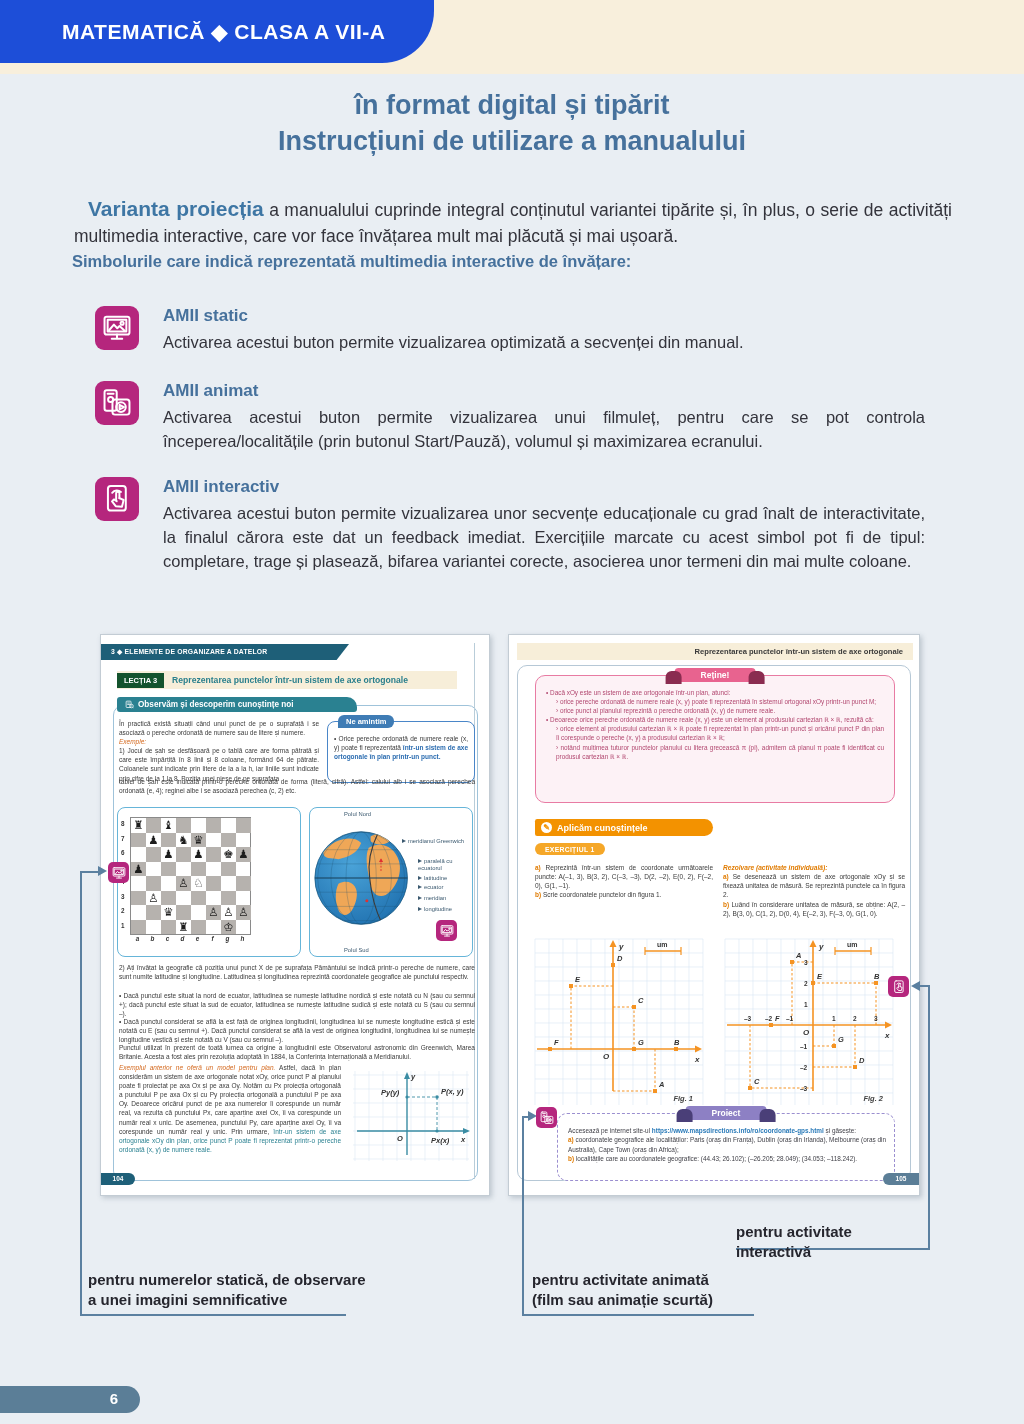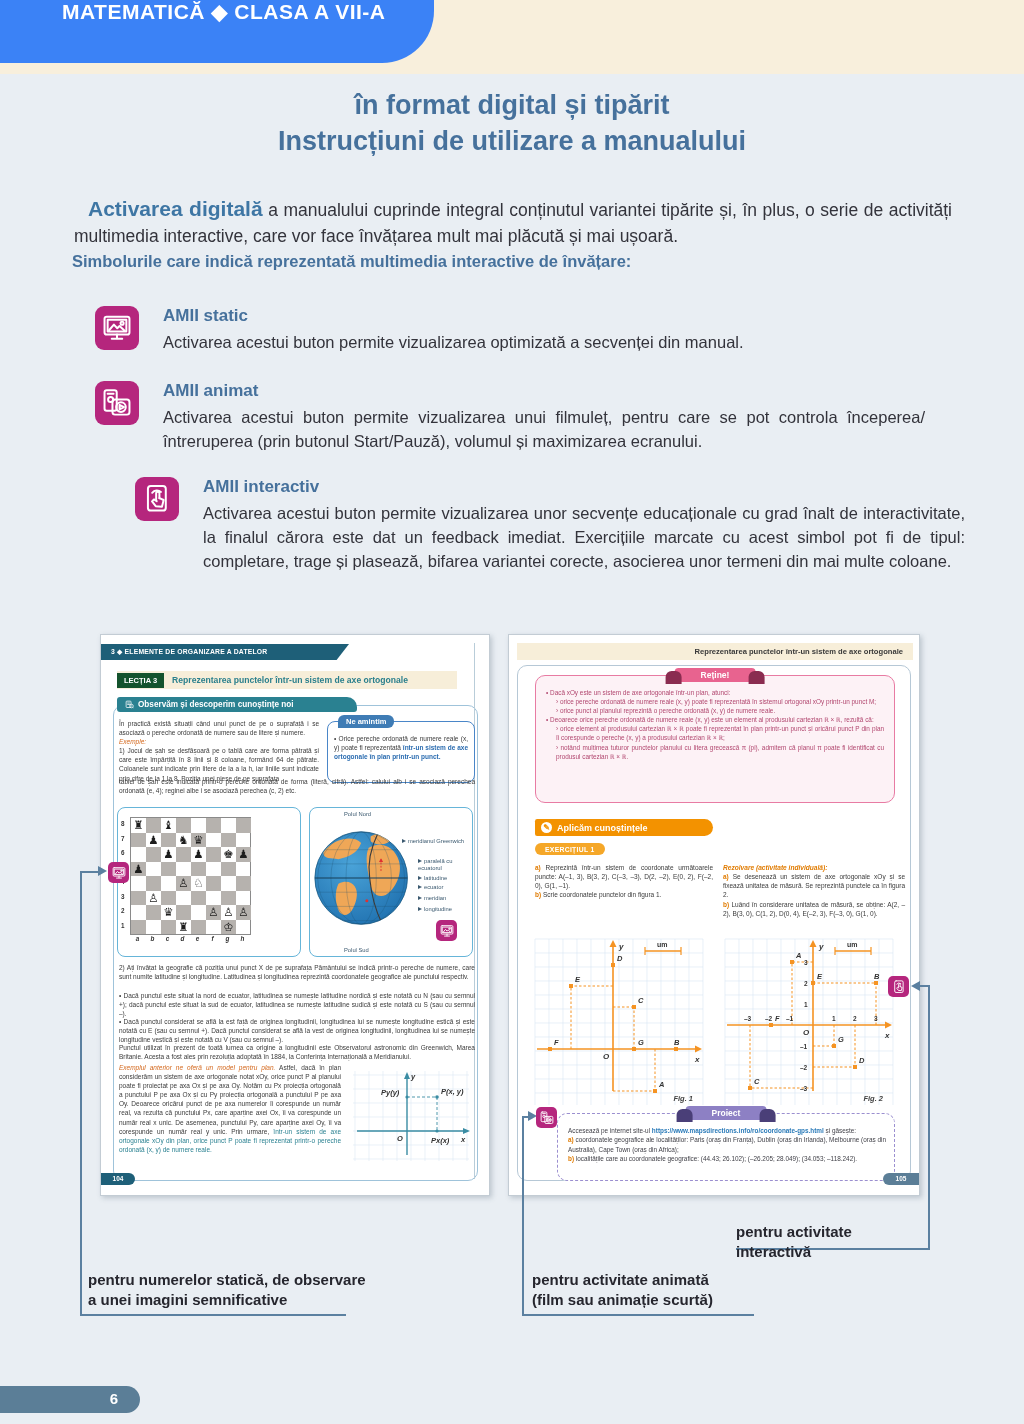--- a/index.html
+++ b/index.html
@@ -1,23 +1,23 @@
 <!DOCTYPE html>
 <html><head>
 <meta charset="utf-8">
 <style>
   * { margin:0; padding:0; box-sizing:border-box; }
   body { font-family:"Liberation Sans", sans-serif; background:#dfe5ea; }
   .page { position:relative; width:1024px; height:1424px; background:#e9eef3; overflow:hidden; margin:0 auto; }
 
   
   .top-cream { position:absolute; left:0; top:0; width:100%; height:74px; background:#f8efdc; }
-  .header-tab { position:absolute; left:0; top:0; width:434px; height:63px; background:#3b82f6;
+  .header-tab { position:absolute; left:0; top:0; width:434px; height:63px; background:#1d4ed8;
     border-radius:0 0 52px 0; color:#fff; font-weight:bold; font-size:21px; letter-spacing:.5px;
-    display:flex; padding-left:62px; }
+    display:flex; align-items:center; padding-left:62px; }
 
   
   .doc-title { position:absolute; left:0; top:88px; width:100%; text-align:center; color:#46719c;
     font-weight:bold; font-size:27px; line-height:1.32; }
   .intro { position:absolute; left:74px; top:194px; width:878px; font-size:17.5px; color:#33333b;
     text-align:justify; line-height:1.45; }
   .intro .lead { font-size:21px; font-weight:bold; color:#3e76a4; padding-left:14px; }
   .symbols-heading { position:absolute; left:72px; top:252px; font-size:16.5px; font-weight:bold; color:#46719c; }
 
   
@@ -180,21 +180,21 @@
   <div class="top-cream"></div>
   <div class="header-tab">
     <span>MATEMATICĂ ◆ CLASA A VII-A</span>
   </div>
 
   <div class="doc-title">
     <div>în format digital și tipărit</div>
     <div>Instrucțiuni de utilizare a manualului</div>
   </div>
 
-  <p class="intro"><span class="lead">Activarea digitală</span><span> a manualului cuprinde integral conținutul variantei tipărite și, în plus, o serie de activități multimedia interactive, care vor face învățarea mult mai plăcută și mai ușoară.</span></p>
+  <p class="intro"><span class="lead">Varianta proiecția</span><span> a manualului cuprinde integral conținutul variantei tipărite și, în plus, o serie de activități multimedia interactive, care vor face învățarea mult mai plăcută și mai ușoară.</span></p>
 
   <div class="symbols-heading">Simbolurile care indică reprezentată multimedia interactive de învățare:</div>
 
   <div class="amii-row" style="top:306px;">
     <div class="amii-icon">
         <svg viewBox="0 0 24 24">
           <use href="#ic-static"></use>
         </svg>
       </div>
     <div class="amii-text">
@@ -203,24 +203,24 @@
     </div>
   </div>
   <div class="amii-row" style="top:381px;">
     <div class="amii-icon">
         <svg viewBox="0 0 24 24">
           <use href="#ic-animat"></use>
         </svg>
       </div>
     <div class="amii-text">
       <div class="amii-title">AMII animat</div>
-      <div class="amii-desc">Activarea acestui buton permite vizualizarea unui filmuleț, pentru care se pot controla începerea/întreruperea (prin butonul Start/Pauză), volumul și maximizarea ecranului.</div>
-    </div>
-  </div>
-  <div class="amii-row" style="top:477px;margin-left:40px;">
+      <div class="amii-desc">Activarea acestui buton permite vizualizarea unui filmuleț, pentru care se pot controla începerea/localitățile (prin butonul Start/Pauză), volumul și maximizarea ecranului.</div>
+    </div>
+  </div>
+  <div class="amii-row" style="top:477px;">
     <div class="amii-icon">
         <svg viewBox="0 0 24 24">
           <use href="#ic-interactiv"></use>
         </svg>
       </div>
     <div class="amii-text">
       <div class="amii-title">AMII interactiv</div>
       <div class="amii-desc">Activarea acestui buton permite vizualizarea unor secvențe educaționale cu grad înalt de interactivitate, la finalul cărora este dat un feedback imediat. Exercițiile marcate cu acest simbol pot fi de tipul: completare, trage și plasează, bifarea variantei corecte, asocierea unor termeni din mai multe coloane.</div>
     </div>
   </div>

